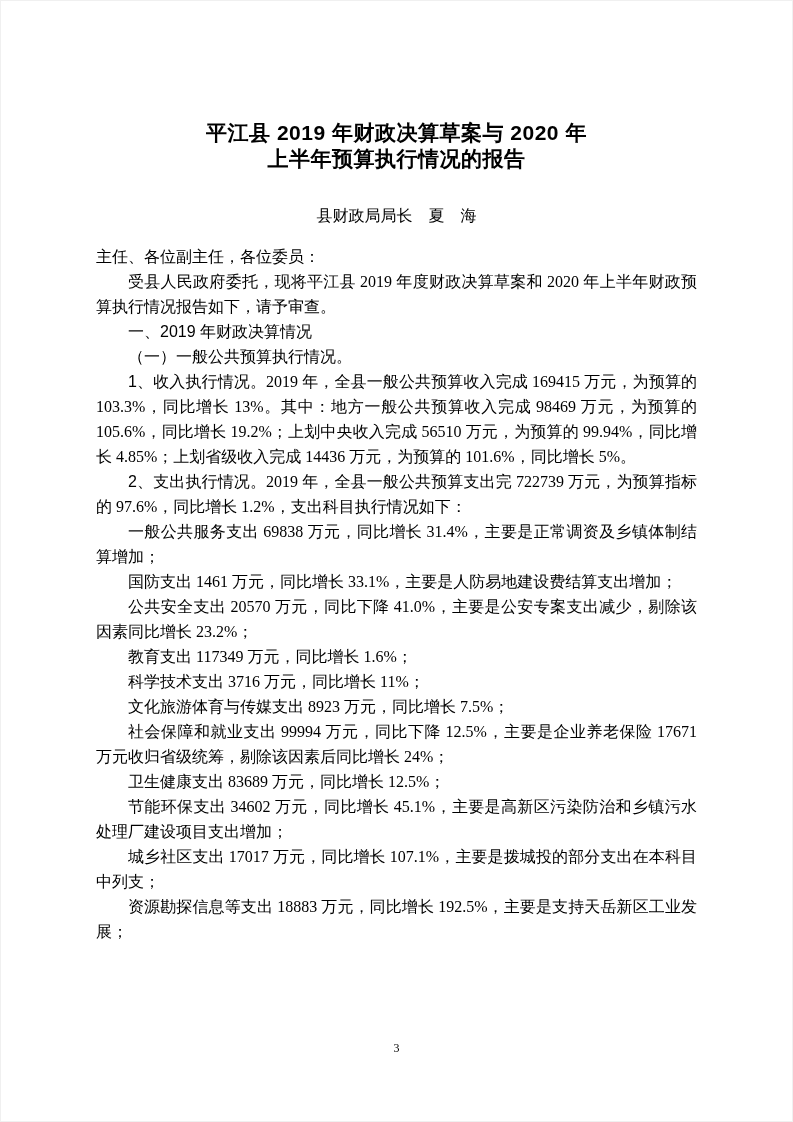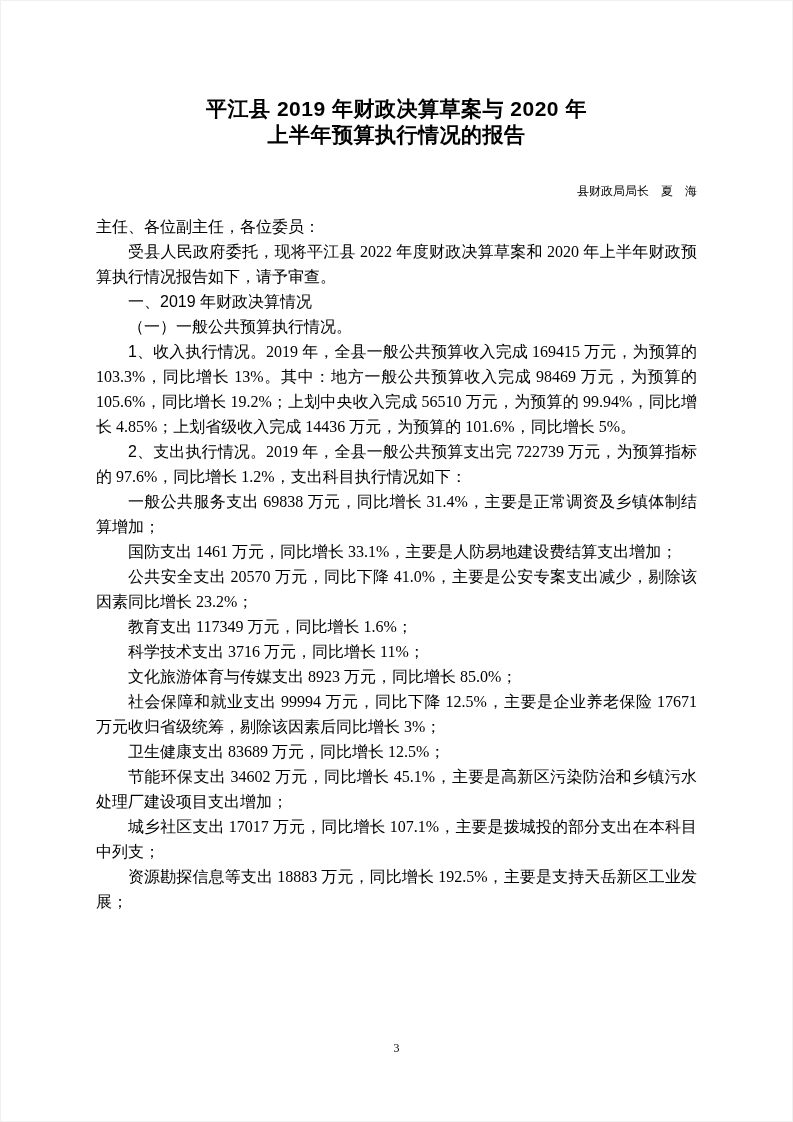--- a/index.html
+++ b/index.html
@@ -13,43 +13,43 @@
     height: 1122px;
     background: #ffffff;
     color: #000000;
     font-family: "Liberation Serif", "DejaVu Serif", serif;
     overflow: hidden;
     box-shadow: inset 0 0 0 1px #f0f0f0;
   }
   .content {
     position: absolute;
     left: 96px;
-    top: 96px;
+    top: 120px;
     width: 601px;
   }
   .title {
     margin: 0;
     text-align: center;
     font-family: "Liberation Sans", "DejaVu Sans", sans-serif;
     font-weight: 700;
     font-size: 21px;
     line-height: 26px;
     letter-spacing: 0.5px;
   }
   .title .title-line {
     display: block;
   }
   .subtitle {
     margin-top: 31px;
-    text-align: right;
-    font-size: 12px;
+    text-align: center;
+    font-size: 16px;
     line-height: 25px;
   }
   .body-text {
-    margin-top: 10px;
+    margin-top: 16px;
     font-size: 16px;
     line-height: 25px;
     text-align: justify;
   }
   .body-text p {
     margin: 0;
     text-indent: 2em;
   }
   .body-text p.no-indent {
     text-indent: 0;
@@ -76,32 +76,32 @@
 
     <h1 class="title">
       <span class="title-line">平江县 2019 年财政决算草案与 2020 年</span>
       <span class="title-line">上半年预算执行情况的报告</span>
     </h1>
 
     <div class="subtitle">县财政局局长　夏　海</div>
 
     <div class="body-text">
       <p class="no-indent">主任、各位副主任，各位委员：</p>
-      <p>受县人民政府委托，现将平江县 2022 年度财政决算草案和 2020 年上半年财政预算执行情况报告如下，请予审查。</p>
+      <p>受县人民政府委托，现将平江县 2019 年度财政决算草案和 2020 年上半年财政预算执行情况报告如下，请予审查。</p>
       <p><span class="hei">一、2019 年财政决算情况</span></p>
       <p><span class="hei">（一）一般公共预算执行情况。</span></p>
       <p><span class="hei">1、收入执行情况。</span><span>2019 年，全县一般公共预算收入完成 169415 万元，为预算的 103.3%，同比增长 13%。其中：地方一般公共预算收入完成 98469 万元，为预算的 105.6%，同比增长 19.2%；上划中央收入完成 56510 万元，为预算的 99.94%，同比增长 4.85%；上划省级收入完成 14436 万元，为预算的 101.6%，同比增长 5%。</span></p>
       <p><span class="hei">2、支出执行情况。</span><span>2019 年，全县一般公共预算支出完 722739 万元，为预算指标的 97.6%，同比增长 1.2%，支出科目执行情况如下：</span></p>
       <p>一般公共服务支出 69838 万元，同比增长 31.4%，主要是正常调资及乡镇体制结算增加；</p>
       <p>国防支出 1461 万元，同比增长 33.1%，主要是人防易地建设费结算支出增加；</p>
       <p>公共安全支出 20570 万元，同比下降 41.0%，主要是公安专案支出减少，剔除该因素同比增长 23.2%；</p>
       <p>教育支出 117349 万元，同比增长 1.6%；</p>
       <p>科学技术支出 3716 万元，同比增长 11%；</p>
-      <p>文化旅游体育与传媒支出 8923 万元，同比增长 85.0%；</p>
-      <p>社会保障和就业支出 99994 万元，同比下降 12.5%，主要是企业养老保险 17671 万元收归省级统筹，剔除该因素后同比增长 3%；</p>
+      <p>文化旅游体育与传媒支出 8923 万元，同比增长 7.5%；</p>
+      <p>社会保障和就业支出 99994 万元，同比下降 12.5%，主要是企业养老保险 17671 万元收归省级统筹，剔除该因素后同比增长 24%；</p>
       <p>卫生健康支出 83689 万元，同比增长 12.5%；</p>
       <p>节能环保支出 34602 万元，同比增长 45.1%，主要是高新区污染防治和乡镇污水处理厂建设项目支出增加；</p>
       <p>城乡社区支出 17017 万元，同比增长 107.1%，主要是拨城投的部分支出在本科目中列支；</p>
       <p>资源勘探信息等支出 18883 万元，同比增长 192.5%，主要是支持天岳新区工业发展；</p>
     </div>
   </div>
 
   <div class="footer-pagenum">3</div>
 </div>
 

